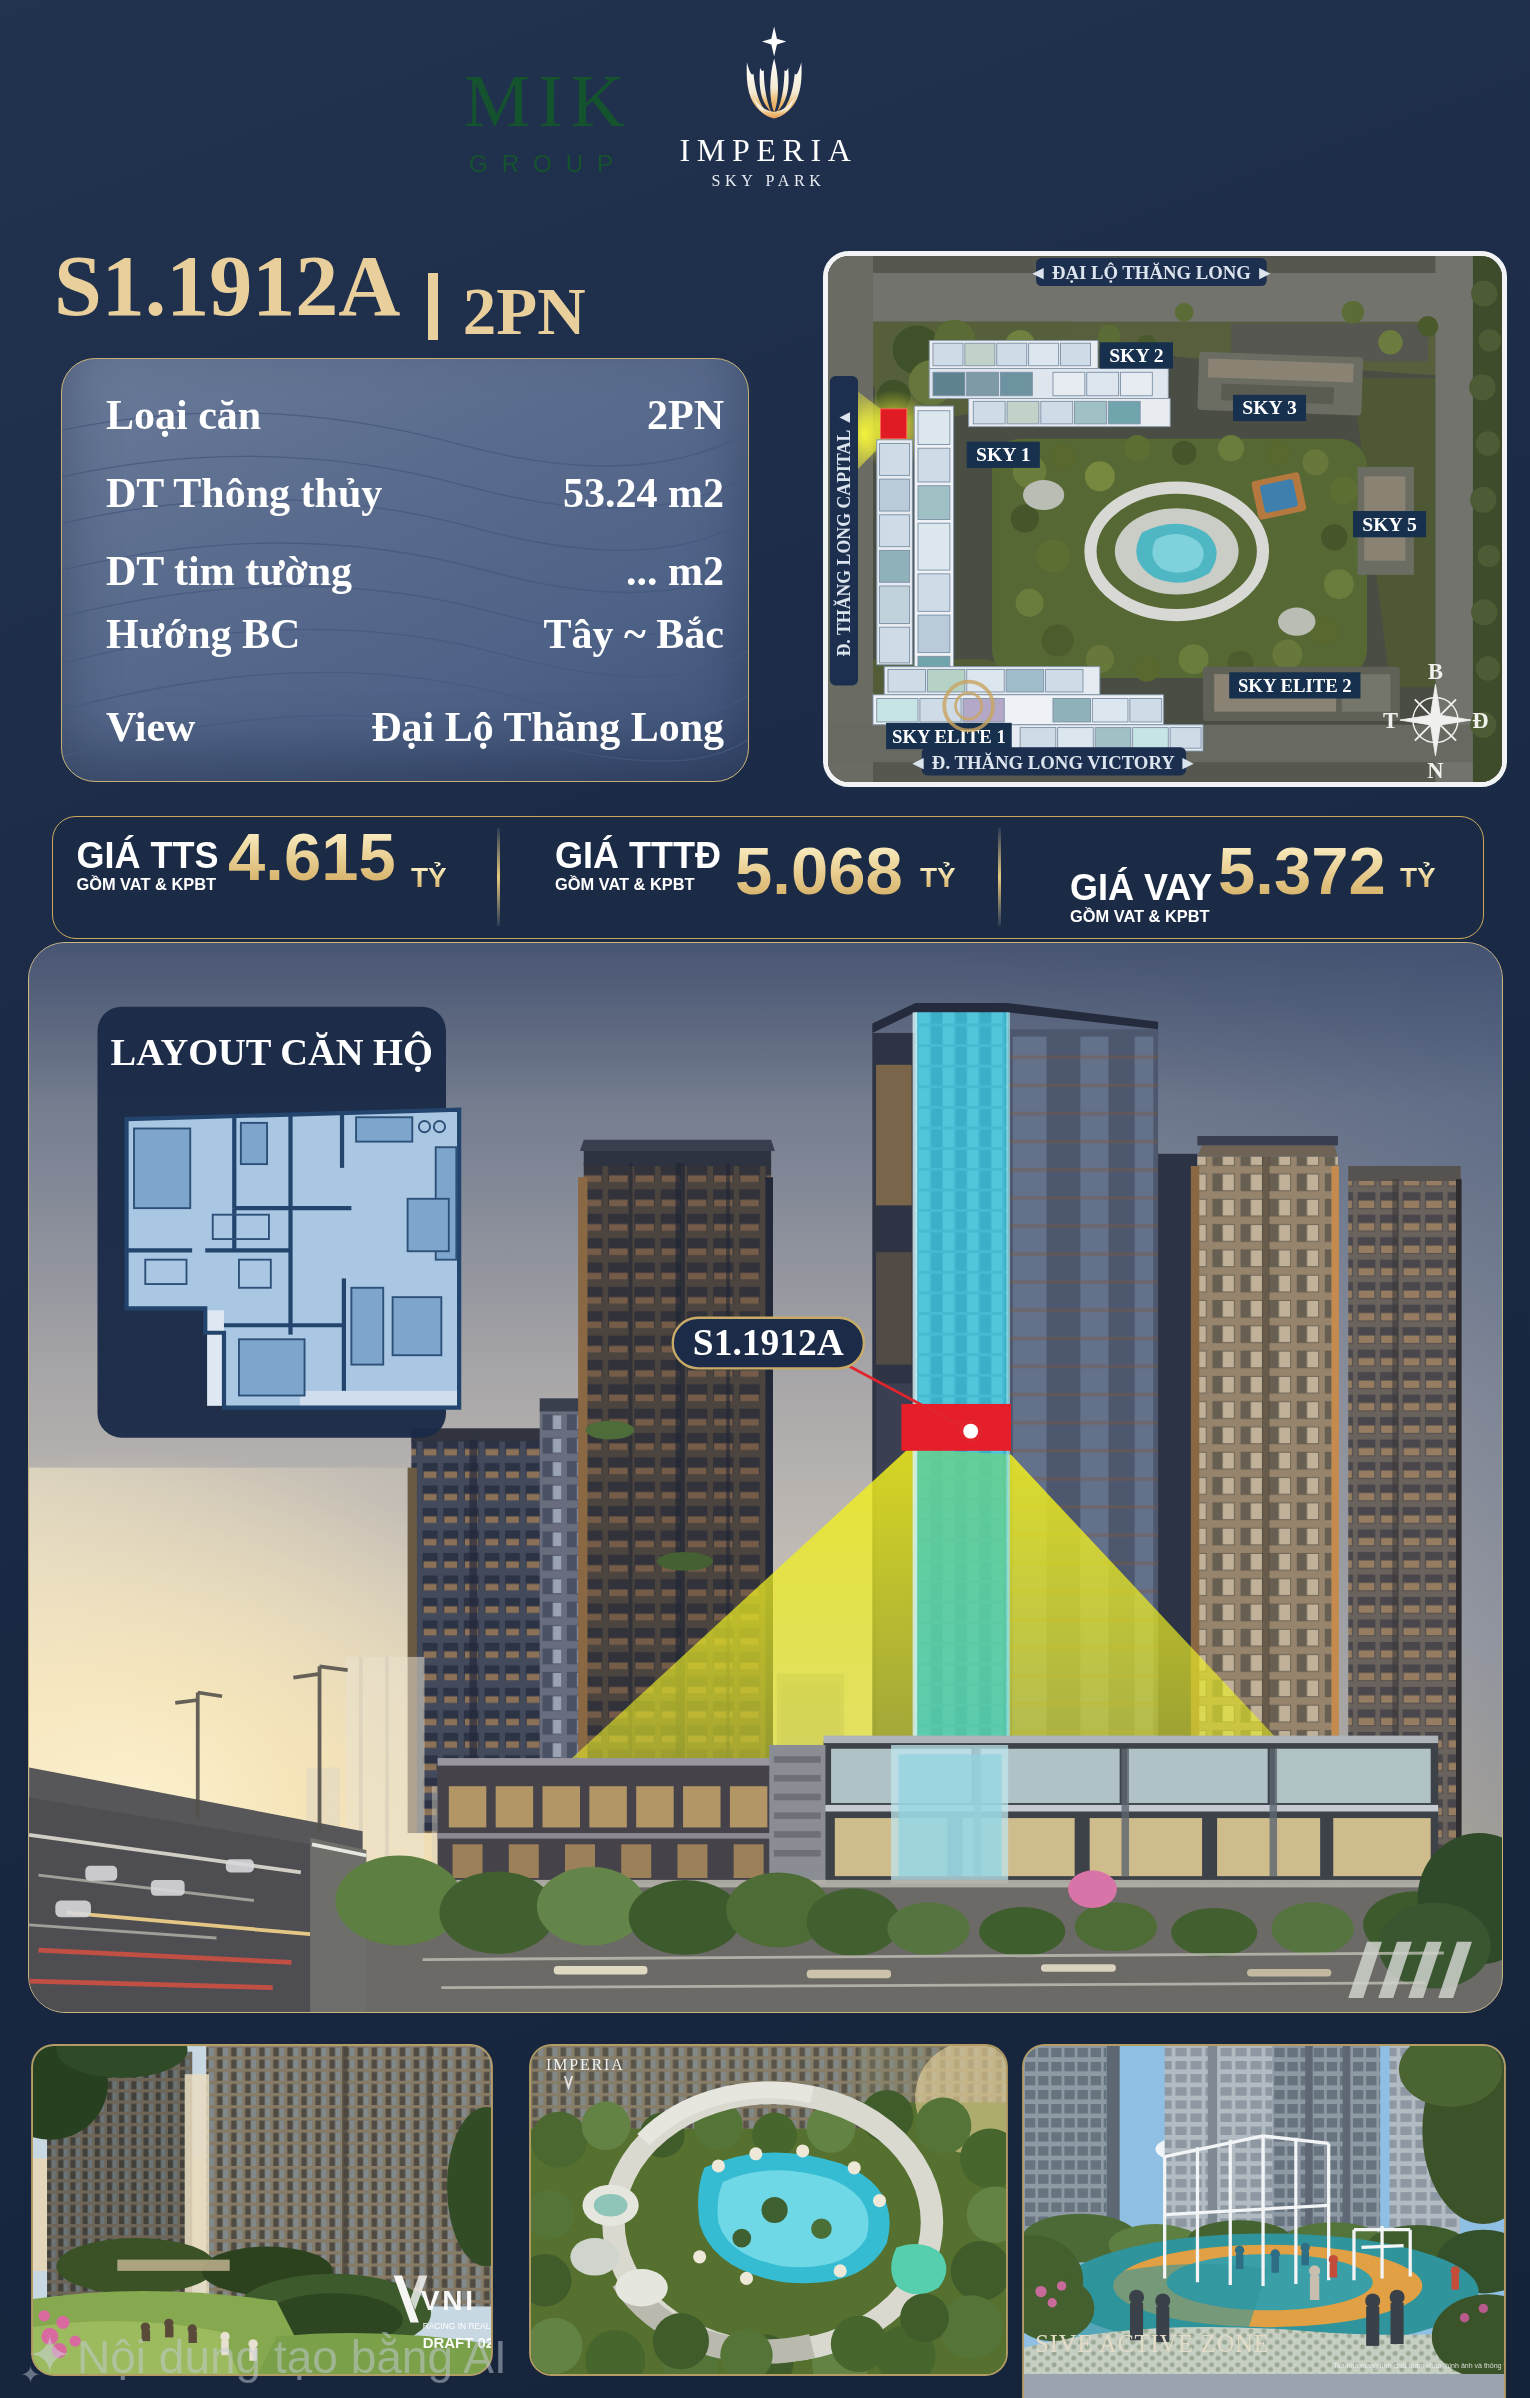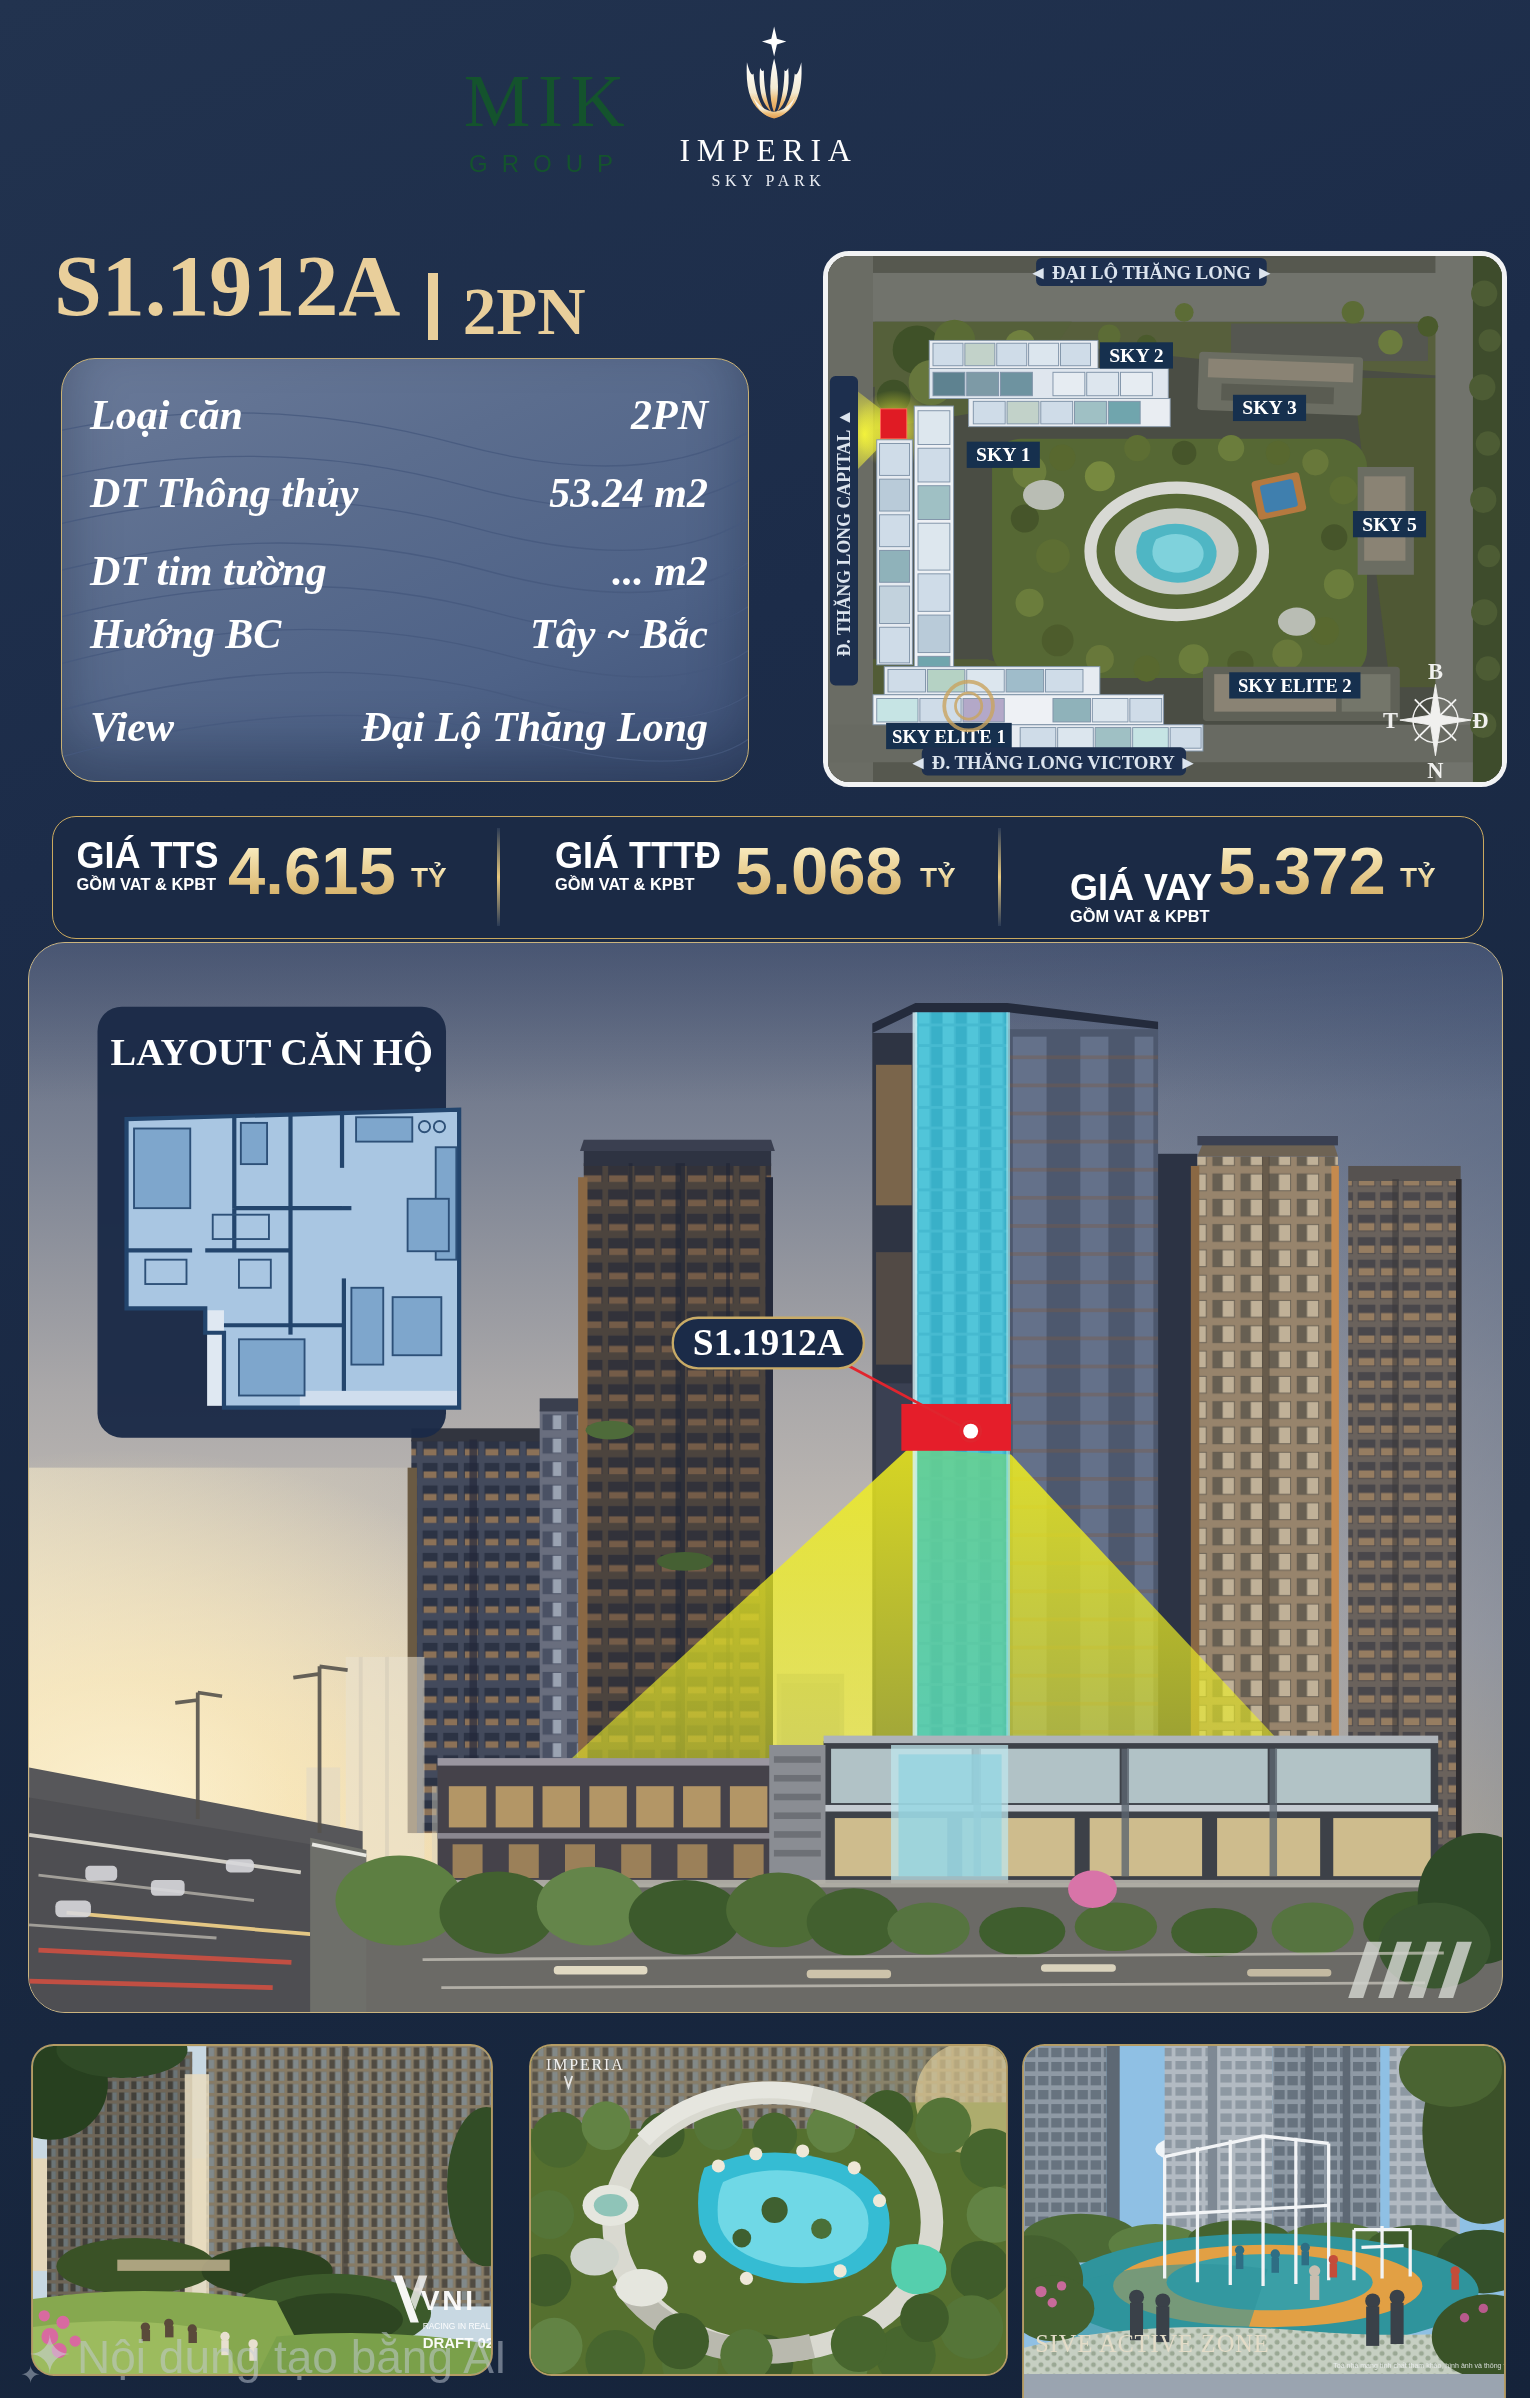--- a/index.html
+++ b/index.html
@@ -60,21 +60,21 @@
       <path d="M-20 80 Q 200 30 420 90 T 760 60"></path>
       <path d="M-20 130 Q 210 75 430 135 T 760 105"></path>
       <path d="M-20 180 Q 220 120 440 180 T 760 150"></path>
       <path d="M-20 230 Q 230 165 450 225 T 760 195"></path>
       <path d="M-20 280 Q 240 210 460 270 T 760 240"></path>
       <path d="M-20 330 Q 250 255 470 315 T 760 285"></path>
       <path d="M-20 380 Q 260 300 480 360 T 760 330"></path>
       <path d="M-20 430 Q 270 345 490 405 T 760 375"></path>
     </g>
   </svg>
-  <div class="serif abs" style="left:28px;top:17px;width:618px;color:#fff;font-weight:bold;font-size:42px;font-style:italic;">
+  <div class="serif abs" style="left:44px;top:17px;width:618px;color:#fff;font-weight:bold;font-size:42px;">
     <div style="display:flex;justify-content:space-between;height:78px;align-items:center;">
         <span>Loại căn</span>
         <span>2PN</span>
       </div>
     <div style="display:flex;justify-content:space-between;height:78px;align-items:center;">
         <span>DT Thông thủy</span>
         <span>53.24 m2</span>
       </div>
     <div style="display:flex;justify-content:space-between;height:78px;align-items:center;">
         <span>DT tim tường</span>
@@ -317,21 +317,21 @@
 </svg>
 </div>
 
 <div class="abs" style="left:52px;top:816px;width:1430px;height:121px;border-radius:24px;
      border:1.9px solid #caa95f;background:#1b2a45;">
 
   <div class="abs" style="left:23.4px;top:19px;width:171px;text-align:left;color:#fff;font-weight:bold;">
     <div style="font-size:36px;line-height:39px;">GIÁ TTS</div>
     <div style="font-size:16.4px;line-height:19px;">GỒM VAT &amp; KPBT</div>
   </div>
-  <div class="abs gold-num" style="left:175px;top:15px;font-size:67px;font-weight:bold;">4.615</div>
+  <div class="abs gold-num" style="left:175px;top:1px;font-size:67px;font-weight:bold;">4.615</div>
   <div class="abs gold-num" style="left:358px;top:45px;font-size:28px;font-weight:bold;">TỶ</div>
 
   <div class="abs" style="left:444px;top:11.2px;width:2.8px;height:98px;background:linear-gradient(#2a3a55,#e7c87e,#2a3a55);"></div>
 
   <div class="abs" style="left:502px;top:19px;width:187px;text-align:left;color:#fff;font-weight:bold;">
     <div style="font-size:36px;line-height:39px;">GIÁ TTTĐ</div>
     <div style="font-size:16.4px;line-height:19px;">GỒM VAT &amp; KPBT</div>
   </div>
   <div class="abs gold-num" style="left:682px;top:15px;font-size:67px;font-weight:bold;">5.068</div>
   <div class="abs gold-num" style="left:867px;top:45px;font-size:28px;font-weight:bold;">TỶ</div>

